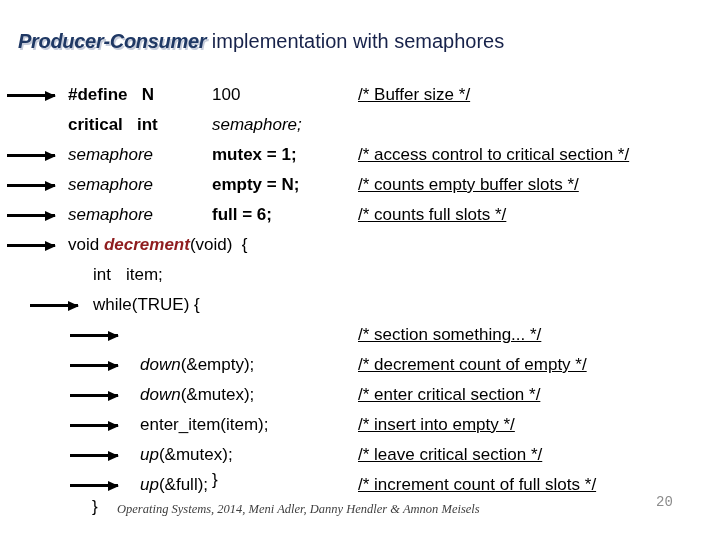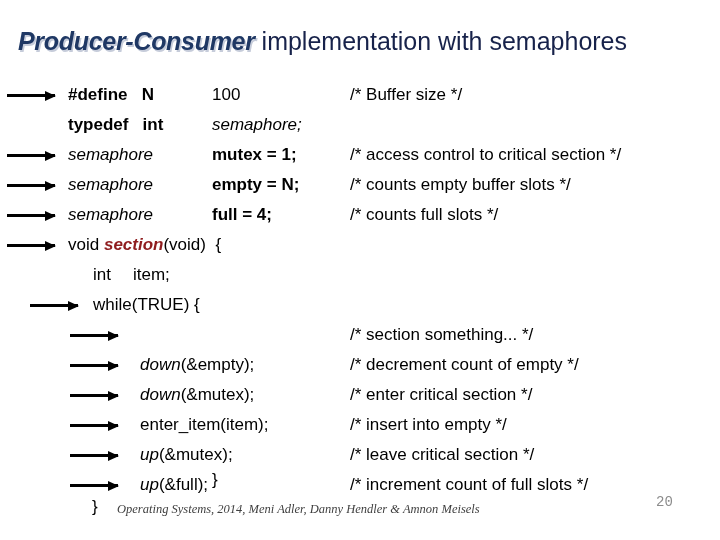--- a/index.html
+++ b/index.html
@@ -14,21 +14,21 @@
     overflow: hidden;
     position: relative;
   }
 
   
   #slide-title {
     position: absolute;
     left: 18px;
     top: 26px;
     width: 690px;
-    font-size: 25px;
+    font-size: 20px;
     line-height: 30px;
     color: #1a2d57;
     white-space: nowrap;
   }
   #slide-title .emph {
     font-weight: bold;
     font-style: italic;
     color: #1f3864;
     text-shadow: 1.5px 1.5px 0 #c6ccda;
     letter-spacing: -0.3px;
@@ -56,30 +56,30 @@
   }
   .cell {
     position: absolute;
     top: 0;
     line-height: 30px;
     white-space: pre;
     color: #000000;
   }
   .c1 { left: 68px; }
   .c2 { left: 212px; }
-  .c3 { left: 350px; }
+  .c3 { left: 358px; text-decoration: underline; }
 
   .ital { font-style: italic; }
   .bold { font-weight: bold; }
   .red  { color: #8f1d1f; font-weight: bold; font-style: italic; }
 
   
   .ind1 { left: 93px; }
   .ind2 { left: 140px; }
-  .ind2b { left: 133px; }
+  .ind2b { left: 126px; }
 
   
   .arrow {
     position: absolute;
     top: 14px;
     height: 3px;
     background: #000000;
   }
   .arrow::after {
     content: "";
@@ -140,44 +140,44 @@
 </div>
 
 <div id="code-block">
     <div class="code-line">
       <span class="arrow ar-a"></span>
       <span class="cell c1 bold">#define   N</span>
       <span class="cell c2">100</span>
       <span class="cell c3">/* Buffer size */</span>
     </div>
     <div class="code-line">
-      <span class="cell c1 bold">typedef   int</span>
+      <span class="cell c1 bold">critical   int</span>
       <span class="cell c2 ital">semaphore;</span>
     </div>
     <div class="code-line">
       <span class="arrow ar-a"></span>
       <span class="cell c1 ital">semaphore</span>
       <span class="cell c2 bold">mutex = 1;</span>
       <span class="cell c3">/* access control to critical section */</span>
     </div>
     <div class="code-line">
       <span class="arrow ar-a"></span>
       <span class="cell c1 ital">semaphore</span>
       <span class="cell c3">/* counts empty buffer slots */</span>
       <span class="cell c2 bold">empty = N;</span>
     </div>
     <div class="code-line">
       <span class="arrow ar-a"></span>
       <span class="cell c1 ital">semaphore</span>
-      <span class="cell c2 bold">full = 4;</span>
+      <span class="cell c2 bold">full = 6;</span>
       <span class="cell c3">/* counts full slots */</span>
     </div>
     <div class="code-line">
       <span class="arrow ar-a"></span>
-      <span class="cell c1"><span>void </span><span class="red">section</span><span>(void)  {</span></span>
+      <span class="cell c1"><span>void </span><span class="red">decrement</span><span>(void)  {</span></span>
     </div>
     <div class="code-line">
       <span class="cell ind1">int</span>
       <span class="cell ind2b">item;</span>
     </div>
     <div class="code-line">
       <span class="arrow ar-b"></span>
       <span class="cell ind1">while(TRUE) {</span>
     </div>
     <div class="code-line">

